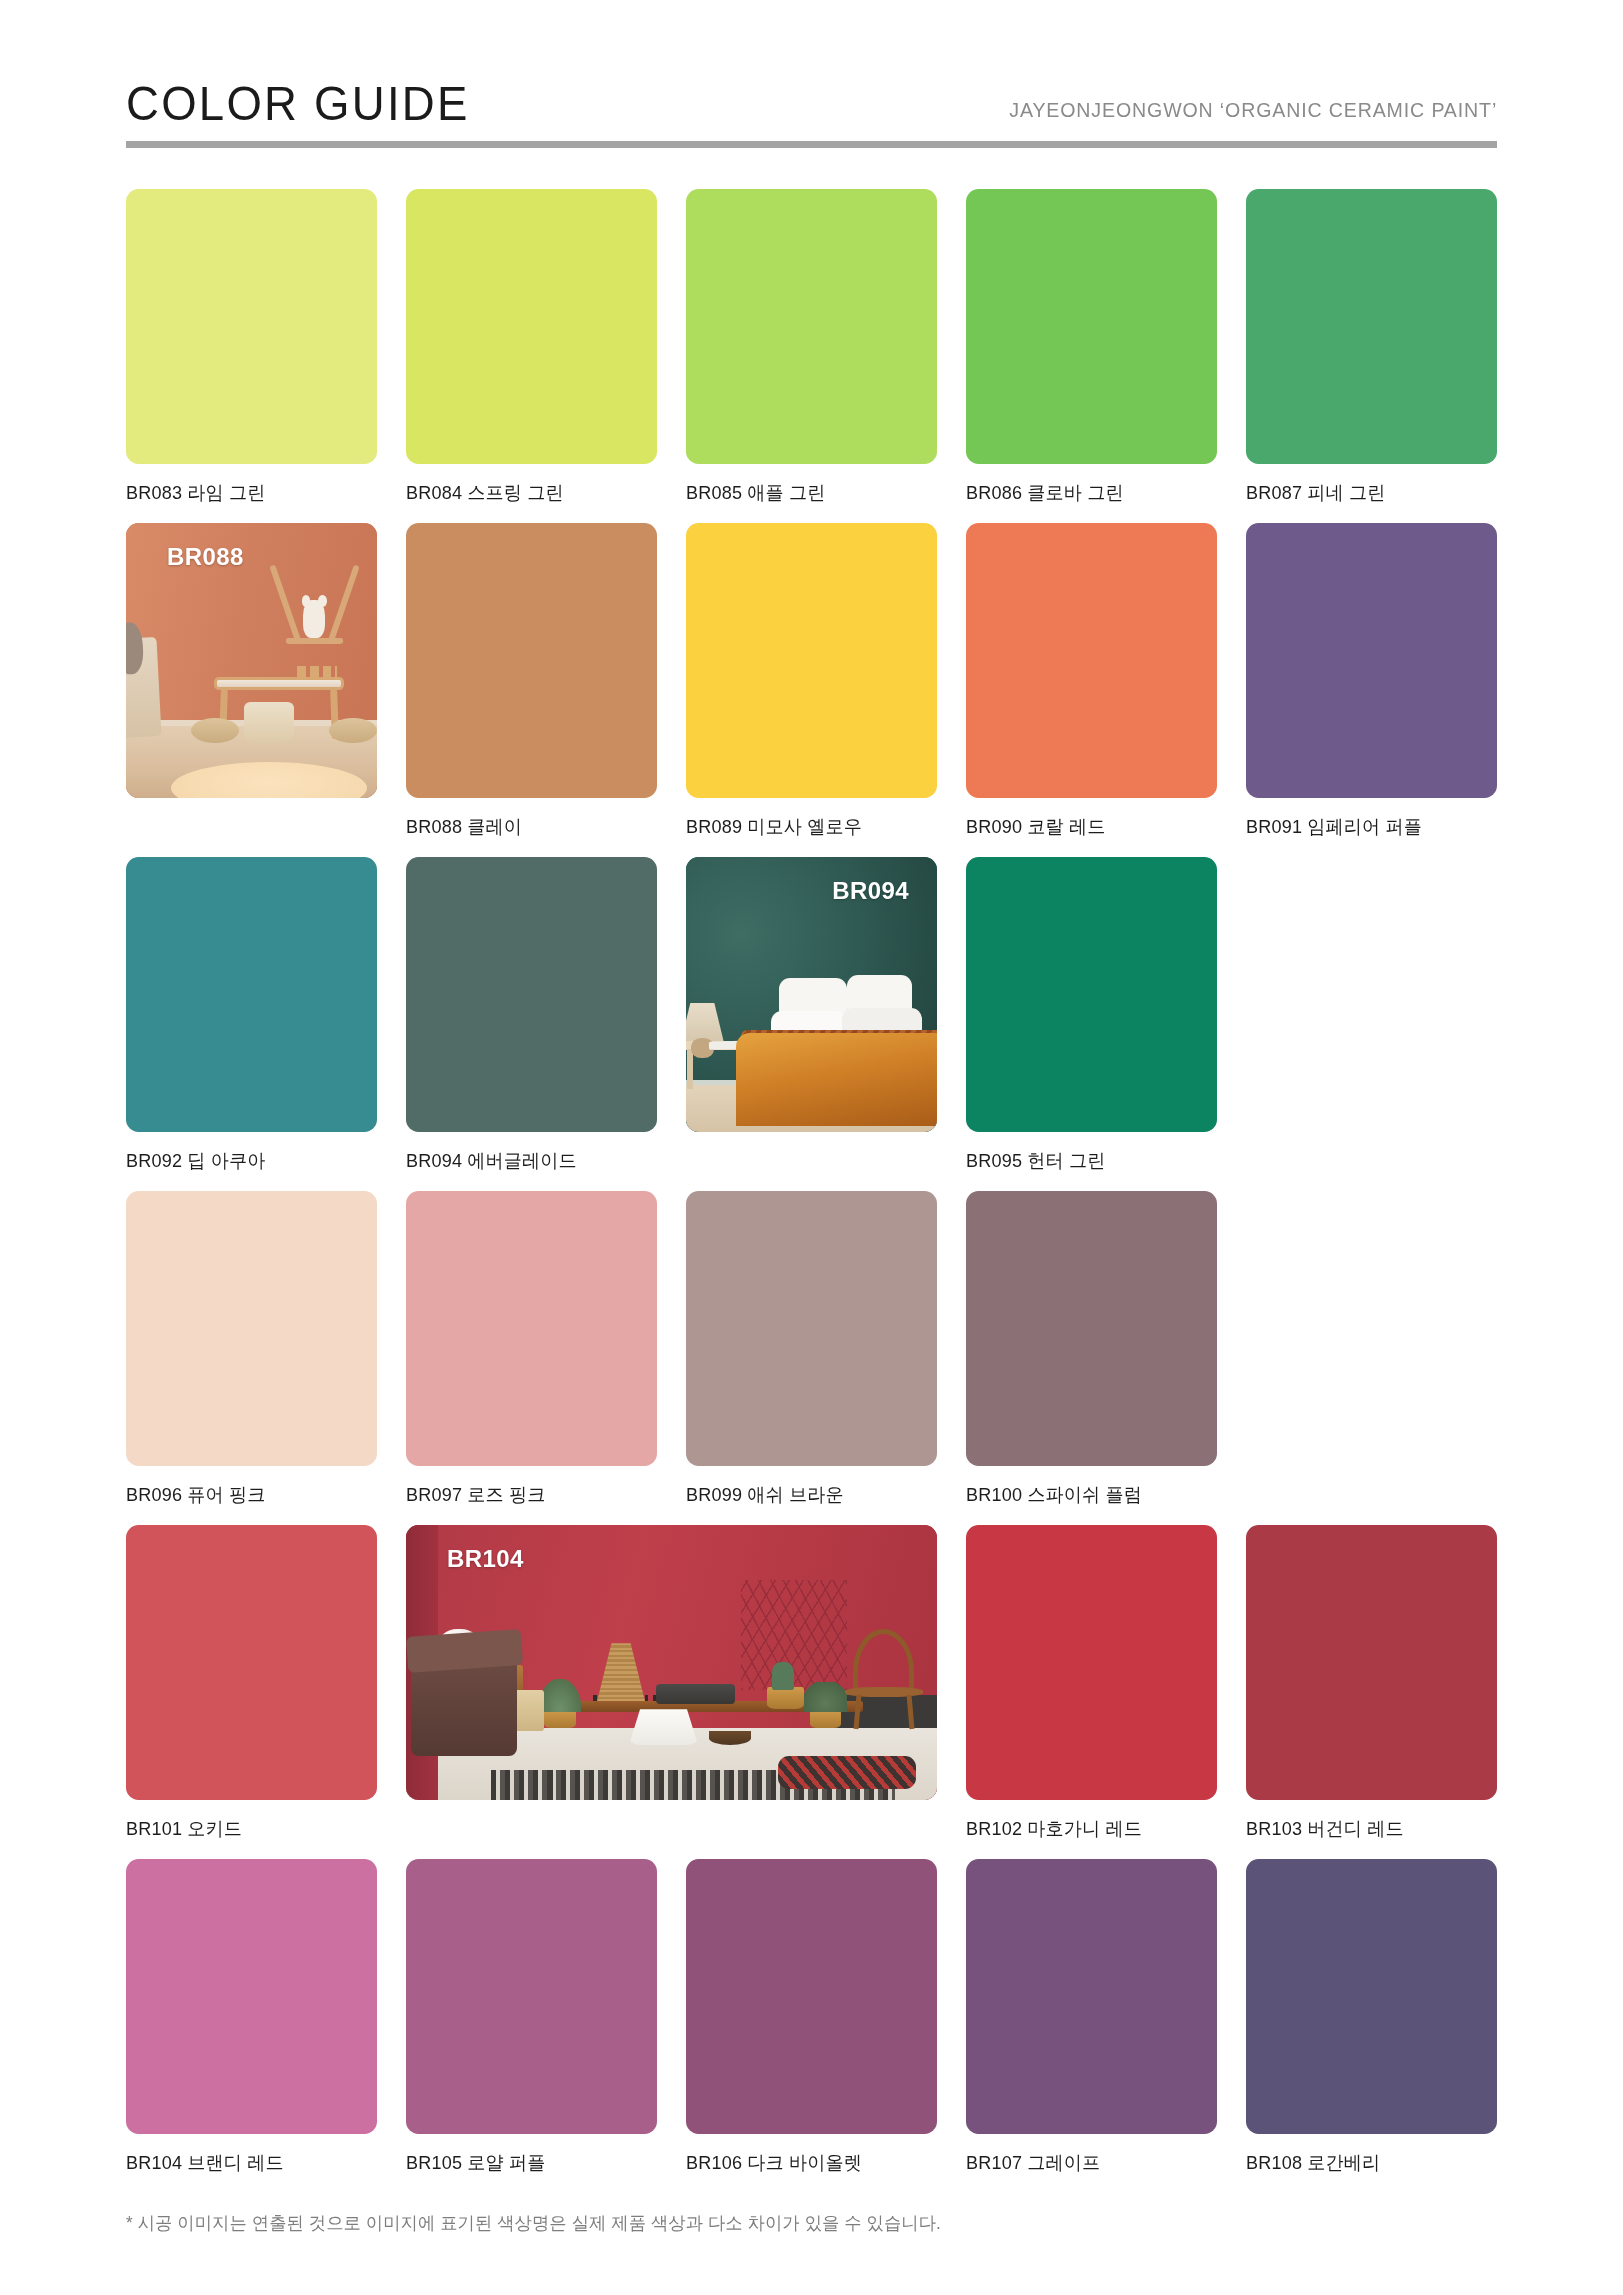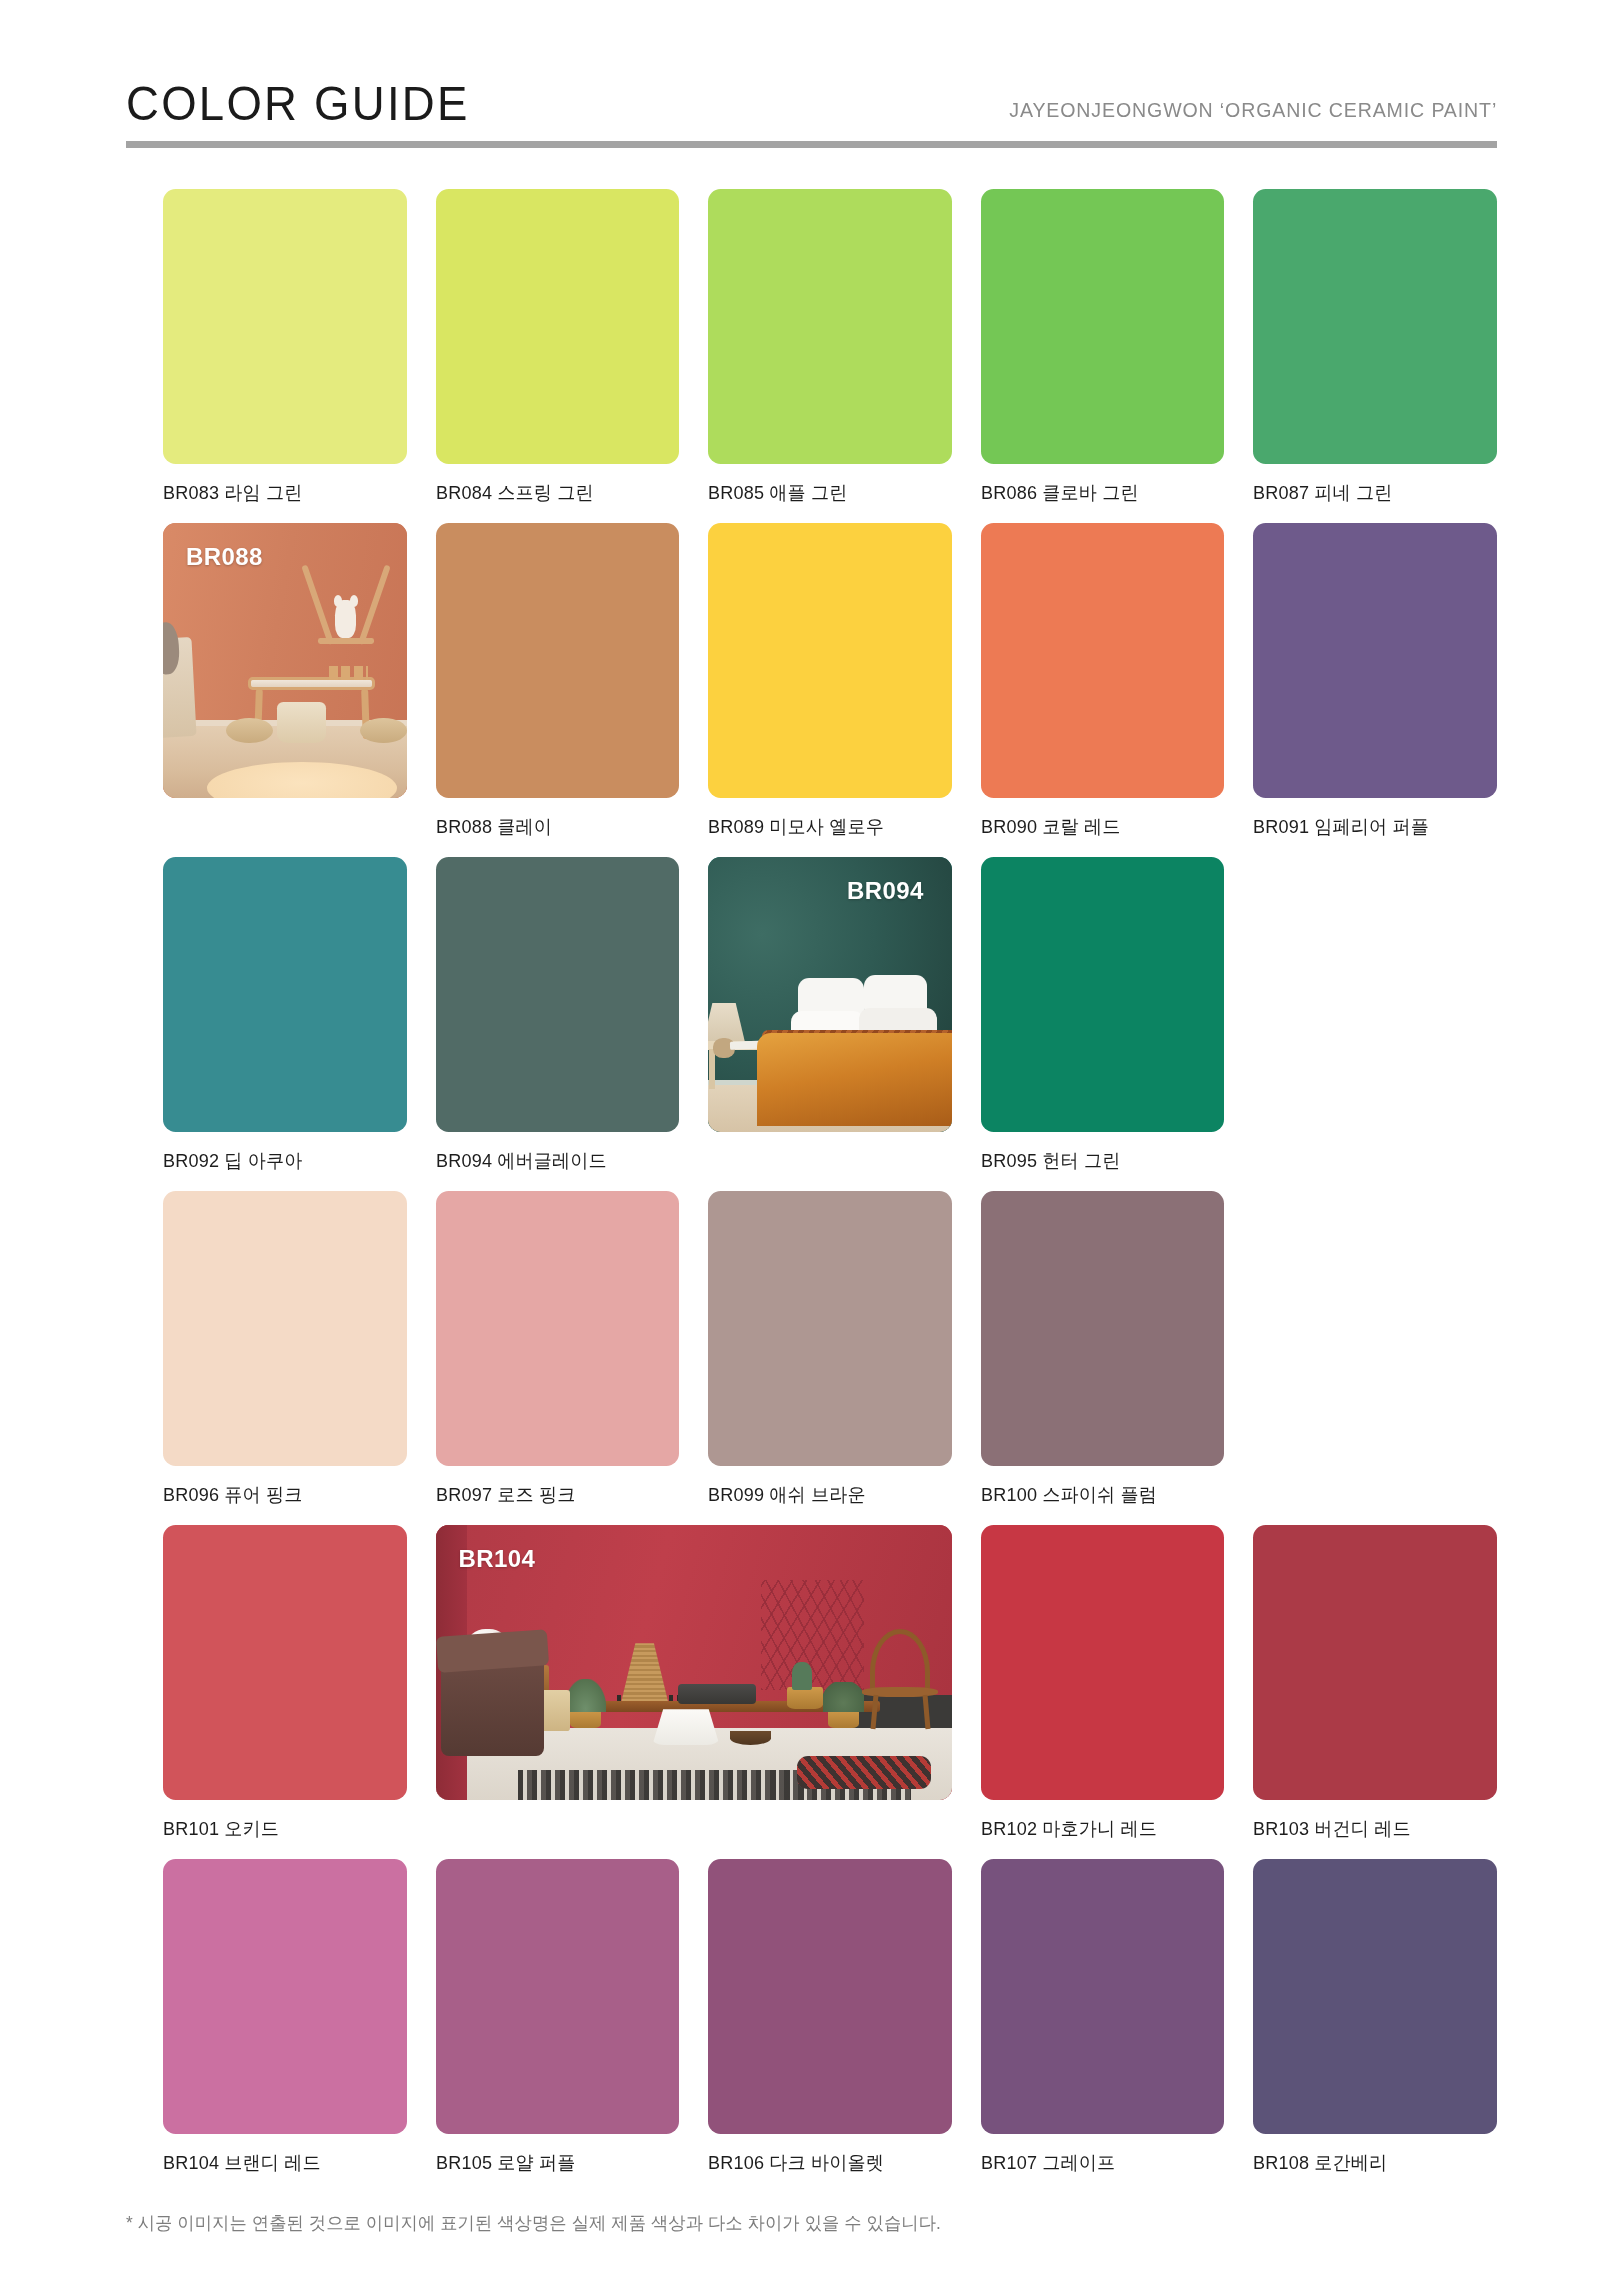--- a/index.html
+++ b/index.html
@@ -56,21 +56,20 @@
     background: #a3a3a3;
     width: 100%;
     margin-bottom: 41px;
   }
 
   
   .grid {
     display: flex;
     flex-direction: column;
     gap: 17.3px;
-    margin-left: 37px;
   }
 
   .row {
     display: grid;
     grid-template-columns: repeat(5, 1fr);
     column-gap: 29px;
   }
 
   .cell {
     display: flex;
@@ -103,21 +102,21 @@
   .photo-code {
     position: absolute;
     top: 20.4px;
     font-size: 24px;
     font-weight: bold;
     color: #ffffff;
     letter-spacing: 0.4px;
     text-shadow: 0 0.8px 2.4px rgba(0,0,0,0.25);
     z-index: 6;
   }
-  .photo-code.left  { left: 23px; }
+  .photo-code.left  { left: 41px; }
   .photo-code.right { right: 28px; }
 
   
   .scene { position: absolute; inset: 0; overflow: hidden; }
 
   
   .s88 { background: linear-gradient(100deg,#d98a67 0%, #cf7f5e 45%, #c87455 100%); }
   .s88 .floor {
     position: absolute; left: 0; right: 0; bottom: 0; height: 26%;
     background: linear-gradient(180deg,#e3cdb2 0%, #d9bd9d 60%, #cfae8d 100%);

